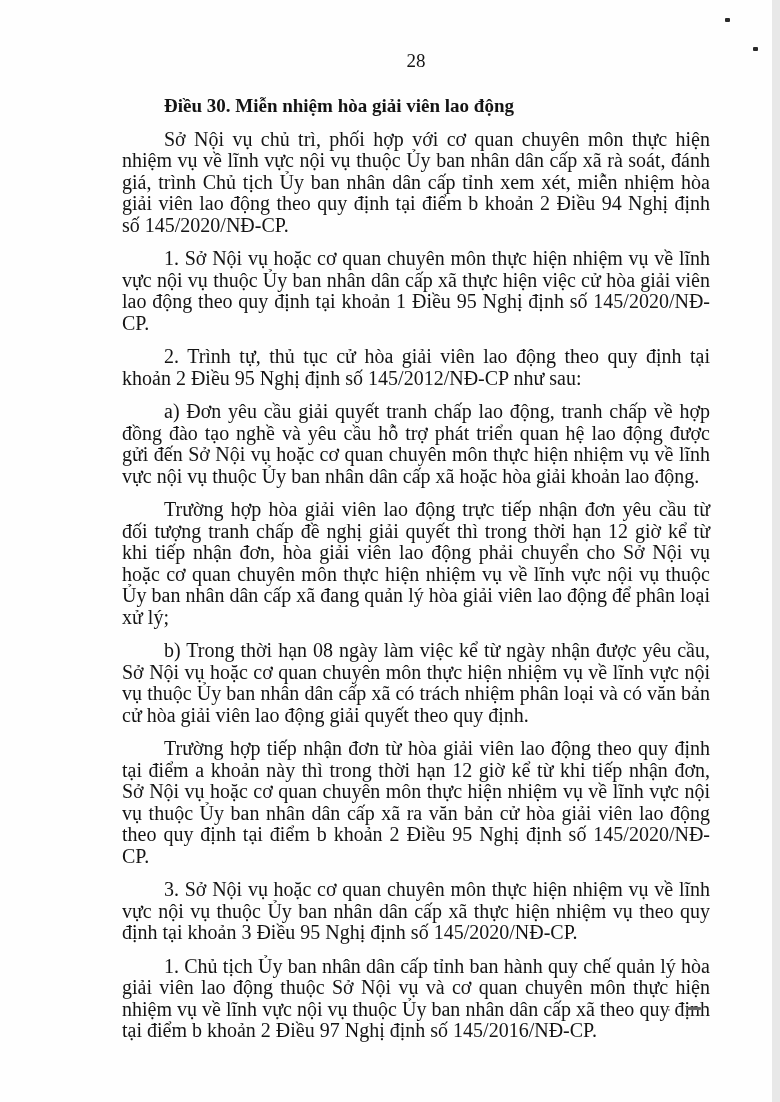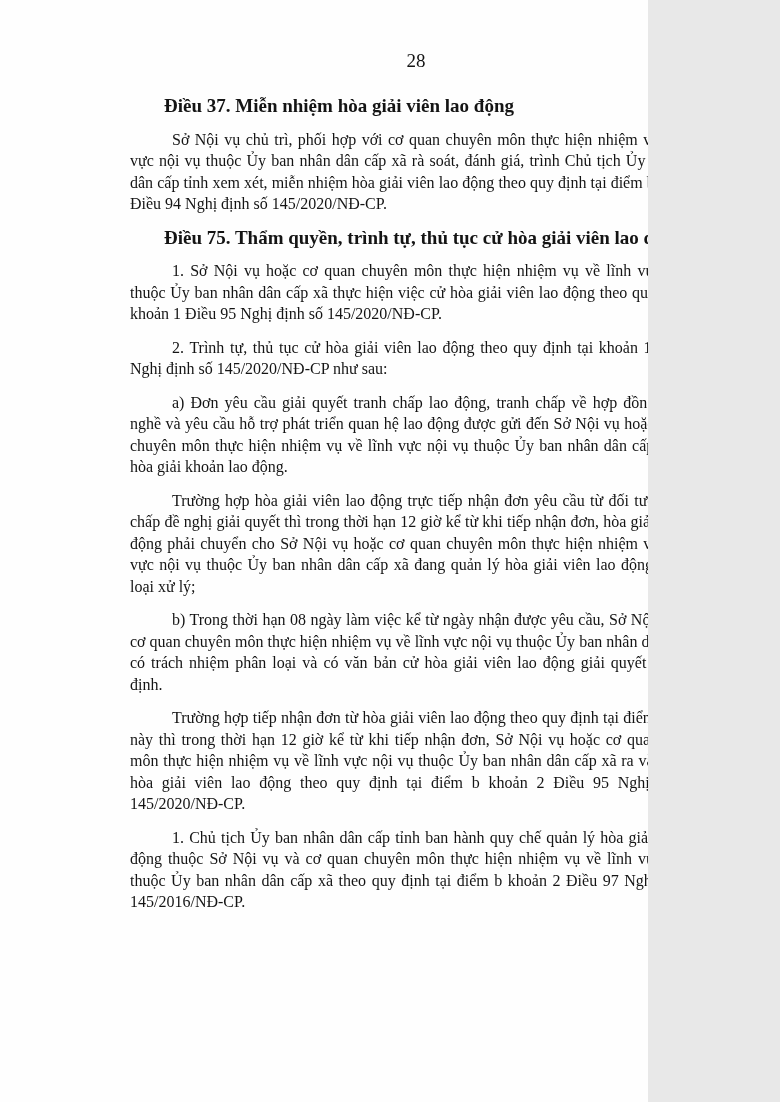--- a/index.html
+++ b/index.html
@@ -2,21 +2,21 @@
 <html lang="vi"><head>
 <meta charset="utf-8">
 <style>
   html, body {
     margin: 0;
     padding: 0;
     background: #e8e8e8;
   }
   .page {
     position: relative;
-    width: 648px;
+    width: 772px;
     height: 1102px;
     background: #fefefe;
     overflow: hidden;
     font-family: "Liberation Serif", "DejaVu Serif", serif;
     color: #141414;
   }
   .content {
     position: absolute;
     left: 122px;
     top: 0;
@@ -31,22 +31,22 @@
   }
   .article-heading {
     margin: 0 0 12px 0;
     font-size: 19px;
     line-height: 21.5px;
     font-weight: bold;
     text-indent: 42px;
     text-align: left;
   }
   .para {
-    margin: 0 0 12px 8px;
-    font-size: 16px;
+    margin: 0 0 12px 0;
+    font-size: 20px;
     line-height: 21.5px;
     text-indent: 42px;
     text-align: justify;
   }
   
   .speck {
     position: absolute;
     background: #2a2a2a;
     border-radius: 1px;
   }
@@ -61,29 +61,29 @@
     border-radius: 1px;
   }
 </style>
 </head>
 <body>
 
 <div class="page">
   <div class="content">
     <div class="page-number">28</div>
     <div>
-        <h2 class="article-heading">Điều 37. Miễn nhiệm hòa giải viên lao động</h2>
+        <h2 class="article-heading">Điều 30. Miễn nhiệm hòa giải viên lao động</h2>
         <p class="para">Sở Nội vụ chủ trì, phối hợp với cơ quan chuyên môn thực hiện nhiệm vụ về lĩnh vực nội vụ thuộc Ủy ban nhân dân cấp xã rà soát, đánh giá, trình Chủ tịch Ủy ban nhân dân cấp tỉnh xem xét, miễn nhiệm hòa giải viên lao động theo quy định tại điểm b khoản 2 Điều 94 Nghị định số 145/2020/NĐ-CP.</p>
-        <h2 class="article-heading">Điều 75. Thẩm quyền, trình tự, thủ tục cử hòa giải viên lao động</h2>
         <p class="para">1. Sở Nội vụ hoặc cơ quan chuyên môn thực hiện nhiệm vụ về lĩnh vực nội vụ thuộc Ủy ban nhân dân cấp xã thực hiện việc cử hòa giải viên lao động theo quy định tại khoản 1 Điều 95 Nghị định số 145/2020/NĐ-CP.</p>
-        <p class="para">2. Trình tự, thủ tục cử hòa giải viên lao động theo quy định tại khoản 1 Điều 95 Nghị định số 145/2020/NĐ-CP như sau:</p>
+        <p class="para">2. Trình tự, thủ tục cử hòa giải viên lao động theo quy định tại khoản 2 Điều 95 Nghị định số 145/2012/NĐ-CP như sau:</p>
         <p class="para">a) Đơn yêu cầu giải quyết tranh chấp lao động, tranh chấp về hợp đồng đào tạo nghề và yêu cầu hỗ trợ phát triển quan hệ lao động được gửi đến Sở Nội vụ hoặc cơ quan chuyên môn thực hiện nhiệm vụ về lĩnh vực nội vụ thuộc Ủy ban nhân dân cấp xã hoặc hòa giải khoản lao động.</p>
         <p class="para">Trường hợp hòa giải viên lao động trực tiếp nhận đơn yêu cầu từ đối tượng tranh chấp đề nghị giải quyết thì trong thời hạn 12 giờ kể từ khi tiếp nhận đơn, hòa giải viên lao động phải chuyển cho Sở Nội vụ hoặc cơ quan chuyên môn thực hiện nhiệm vụ về lĩnh vực nội vụ thuộc Ủy ban nhân dân cấp xã đang quản lý hòa giải viên lao động để phân loại xử lý;</p>
         <p class="para">b) Trong thời hạn 08 ngày làm việc kể từ ngày nhận được yêu cầu, Sở Nội vụ hoặc cơ quan chuyên môn thực hiện nhiệm vụ về lĩnh vực nội vụ thuộc Ủy ban nhân dân cấp xã có trách nhiệm phân loại và có văn bản cử hòa giải viên lao động giải quyết theo quy định.</p>
         <p class="para">Trường hợp tiếp nhận đơn từ hòa giải viên lao động theo quy định tại điểm a khoản này thì trong thời hạn 12 giờ kể từ khi tiếp nhận đơn, Sở Nội vụ hoặc cơ quan chuyên môn thực hiện nhiệm vụ về lĩnh vực nội vụ thuộc Ủy ban nhân dân cấp xã ra văn bản cử hòa giải viên lao động theo quy định tại điểm b khoản 2 Điều 95 Nghị định số 145/2020/NĐ-CP.</p>
+        <p class="para">3. Sở Nội vụ hoặc cơ quan chuyên môn thực hiện nhiệm vụ về lĩnh vực nội vụ thuộc Ủy ban nhân dân cấp xã thực hiện nhiệm vụ theo quy định tại khoản 3 Điều 95 Nghị định số 145/2020/NĐ-CP.</p>
         <p class="para">1. Chủ tịch Ủy ban nhân dân cấp tỉnh ban hành quy chế quản lý hòa giải viên lao động thuộc Sở Nội vụ và cơ quan chuyên môn thực hiện nhiệm vụ về lĩnh vực nội vụ thuộc Ủy ban nhân dân cấp xã theo quy định tại điểm b khoản 2 Điều 97 Nghị định số 145/2016/NĐ-CP.</p>
       </div>
   </div>
 
   <div class="speck speck-a"></div>
   <div class="speck speck-b"></div>
   <div class="speck speck-c"></div>
   <div class="dash-mark"></div>
 </div>
 

